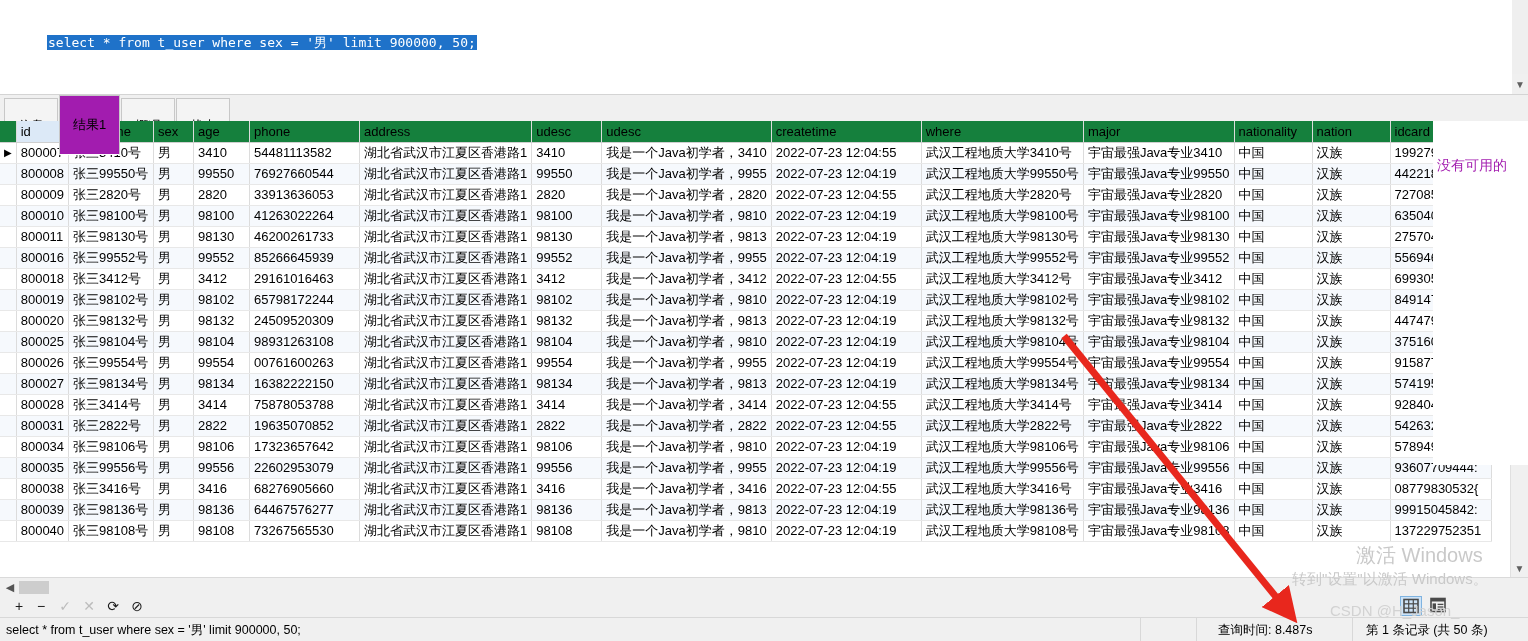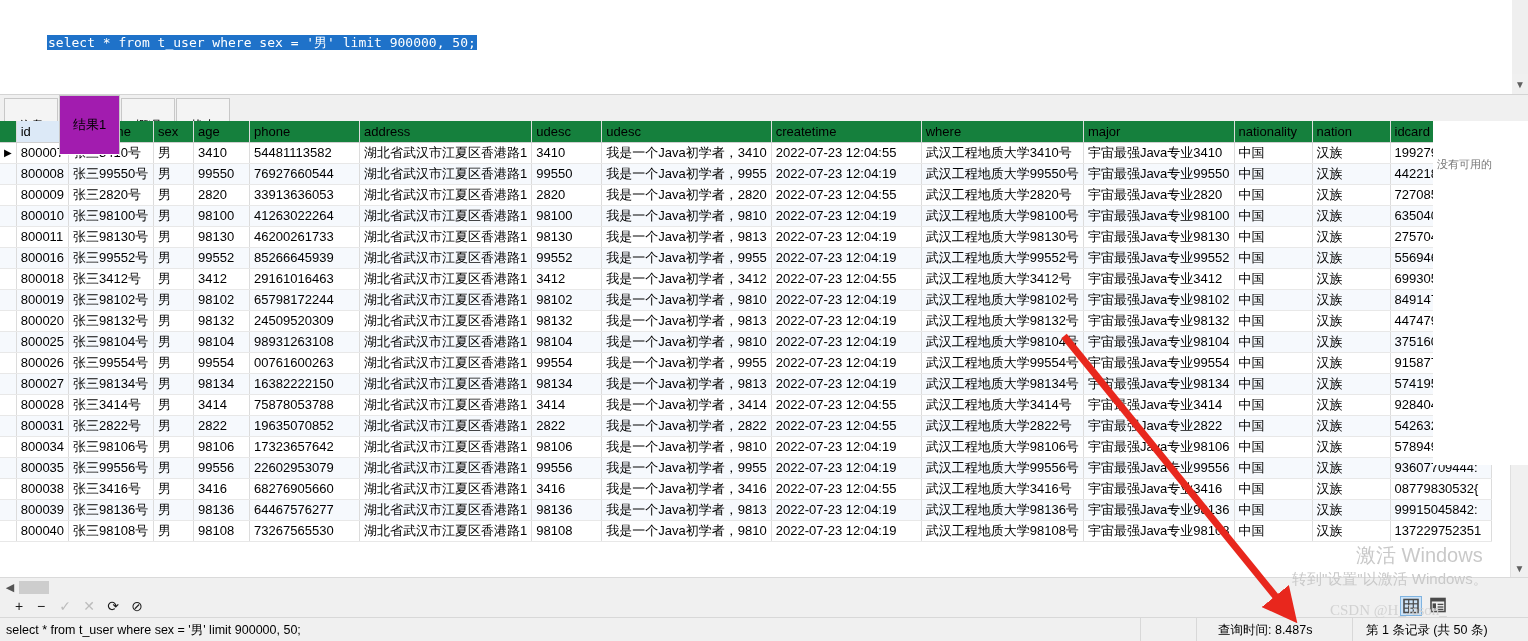--- a/index.html
+++ b/index.html
@@ -137,21 +137,21 @@
   .grid-vscroll .dn { bottom: 0; }
   .grid-vscroll .vthumb {
     position: absolute; left: 1px; top: 18px; width: 15px; height: 94px;
     background: #cdcdcd;
   }
 
   
   .rightpane {
     position: absolute; left: 1433px; top: 121px; width: 95px; height: 344px;
     background: #ffffff;
-    font-size: 11px; color: #737373;
+    font-size: 14px; color: #a21caf;
   }
   .rightpane .msg { position: absolute; left: 4px; top: 36px; white-space: nowrap; }
 
   
   .hscroll {
     position: absolute; left: 0; top: 577px; width: 1528px; height: 18px;
     background: #f0f0f0; border-top: 1px solid #dadada;
   }
   .hscroll .left {
     position: absolute; left: 2px; top: 0; width: 16px; height: 18px;
@@ -196,21 +196,21 @@
 
   .wm {
     position: absolute; color: #c9c9c9; font-size: 19px;
     font-family: "Liberation Sans", sans-serif;
     white-space: nowrap; pointer-events: none;
   }
   .wm1 { left: 1356px; top: 542px; font-size: 20px; }
   .wm2 { left: 1292px; top: 570px; font-size: 15px; }
   .wm-csdn {
     position: absolute; left: 1330px; top: 602px;
-    color: #d2d2d2; font-size: 15px; white-space: nowrap; pointer-events:none;font-family:Liberation Serif, serif;
+    color: #d2d2d2; font-size: 15px; white-space: nowrap; pointer-events:none;
   }
 </style>
 </head>
 <body>
 
 <div class="app">
 
   <div class="editor">
     <div class="codearea">
       <div class="codeline">&nbsp;</div>

